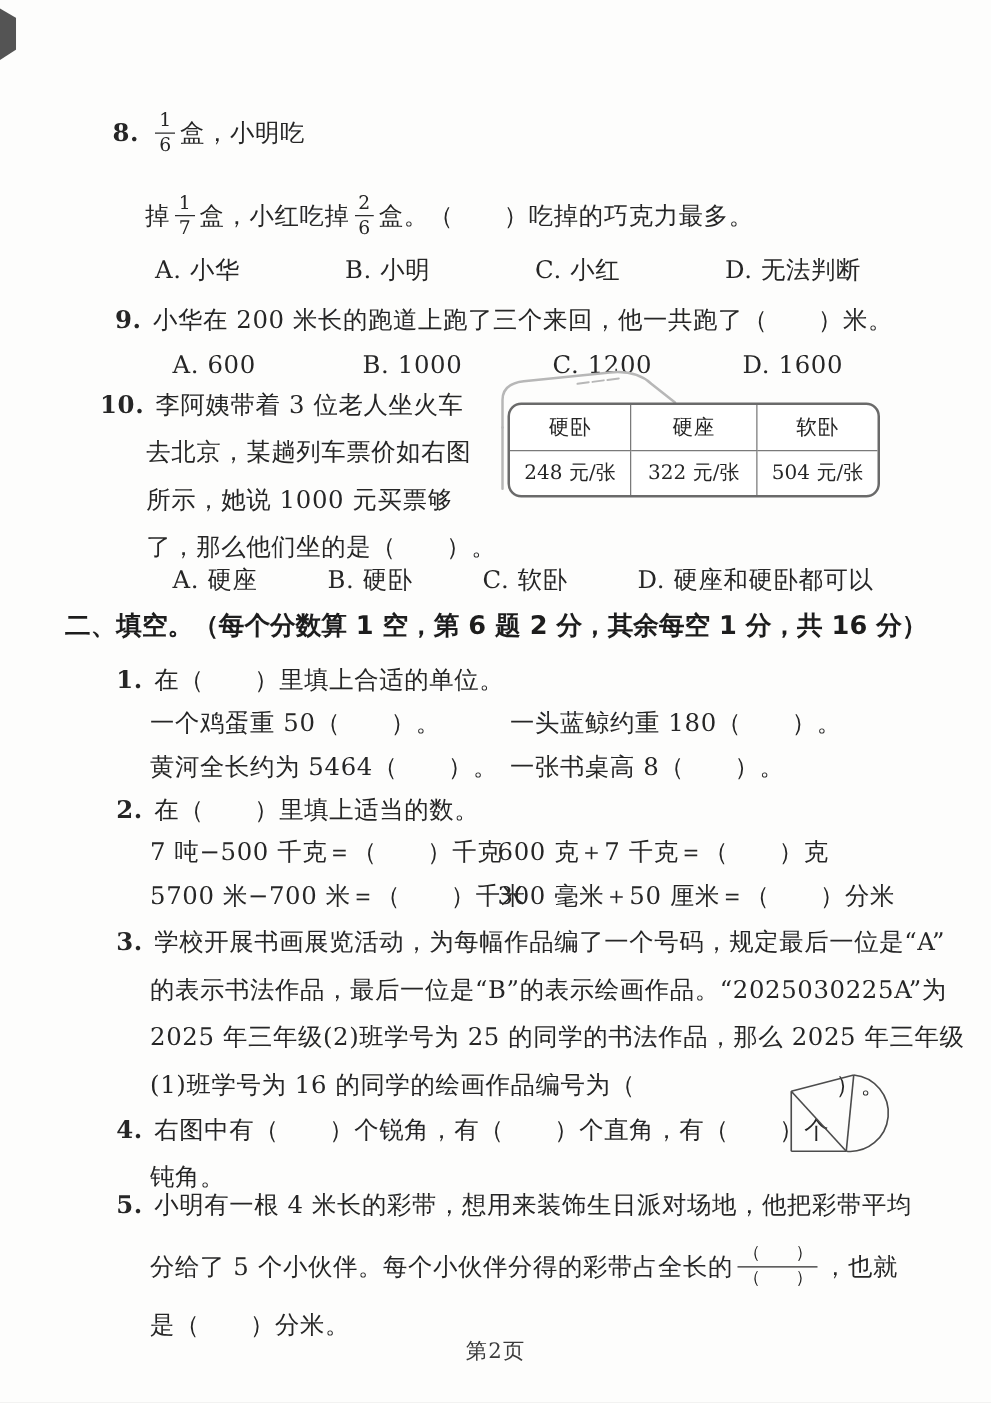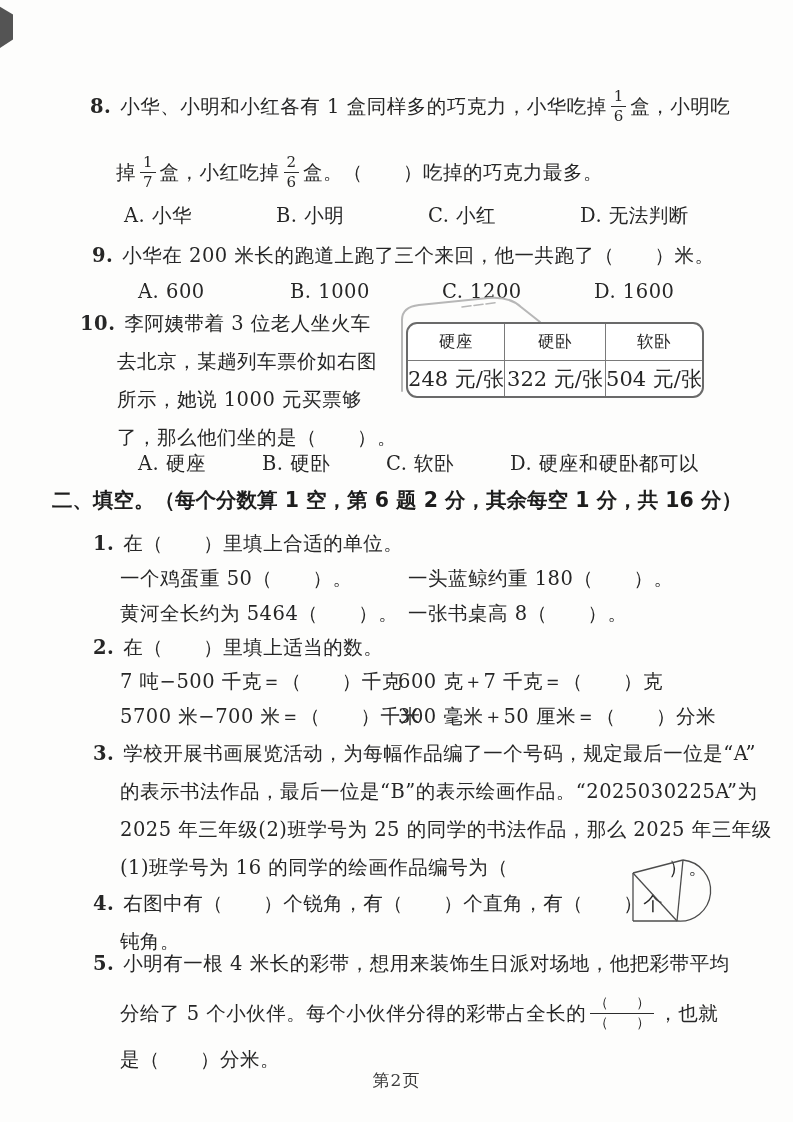--- a/index.html
+++ b/index.html
@@ -30,41 +30,40 @@
   }
   .price-table {
     position:absolute; left:406px; top:322px; width:294px; height:72px;
     border:2px solid #6a6a6a; border-radius:11px; background:#fff;
     display:grid; grid-template-columns:97px 101px 96px; grid-template-rows:37px 35px;
     z-index:2; font-size:16.5px; letter-spacing:0.5px;
   }
   .price-table .cell { display:flex; align-items:center; justify-content:center; }
   .price-table .hd { border-bottom:1px solid #7a7a7a; }
   .price-table .vr { border-right:1px solid #7a7a7a; }
-  .price-table .val { font-size:21px; letter-spacing:0; }
+  .price-table .val { font-size:16px; letter-spacing:0; }
   .train-svg { position:absolute; left:392px; top:294px; z-index:1; }
   .angle-svg { position:absolute; left:627px; top:856px; }
   .scan-corner {
     position:absolute; left:0; top:6px; width:13px; height:42px;
     background:#454545; opacity:.92;
     clip-path:polygon(0 2%, 100% 20%, 100% 80%, 0 100%);
   }
   .footer { position:absolute; left:0; right:0; top:1069px; text-align:center;
     font-size:17px; letter-spacing:1px; color:#3a3a3a; }
 </style>
 </head>
 <body>
 
 <div class="page">
 
   <div class="scan-corner"></div>
 
   <div class="ln fx" style="left:90px; top:80px; height:52px;">
     <span class="num">8.</span>
-    <span>小华、小明和小红各有 1 盒同样多的巧克力，小华吃掉</span>
     <span class="frac">
       <span class="fn">1</span>
       <span class="fd">6</span>
     </span>
     <span>盒，小明吃</span>
   </div>
   <div class="ln fx" style="left:116px; top:146px; height:52px;">
     <span>掉</span>
     <span class="frac">
       <span class="fn">1</span>
@@ -107,22 +106,22 @@
     <g fill="none" stroke="#b7b7b7" stroke-width="2" stroke-linecap="round">
       <path d="M10,48 L10,26 Q10,13 27,11 L96,4 Q117,2 129,13 L148,28"></path>
       <path d="M70,13 l9,-1.2 M82,11.5 l9,-1.2 M94,10 l9,-1.2" stroke-width="1.6"></path>
       <path d="M120,35 l22,0" stroke-width="1.6"></path>
       <path d="M136,41 l14,0" stroke-width="1.6"></path>
       <path d="M10,48 L10,97"></path>
     </g>
   </svg>
 
   <div class="price-table">
+    <div class="cell hd vr">硬卧</div>
     <div class="cell hd vr">硬座</div>
-    <div class="cell hd vr">硬卧</div>
     <div class="cell hd">软卧</div>
     <div class="cell val vr">248 元/张</div>
     <div class="cell val vr">322 元/张</div>
     <div class="cell val">504 元/张</div>
   </div>
 
   <div class="opts w2" style="left:138px; top:450px;">
     <span class="opt">A. 硬座</span>
     <span class="opt">B. 硬卧</span>
     <span class="opt">C. 软卧</span>

